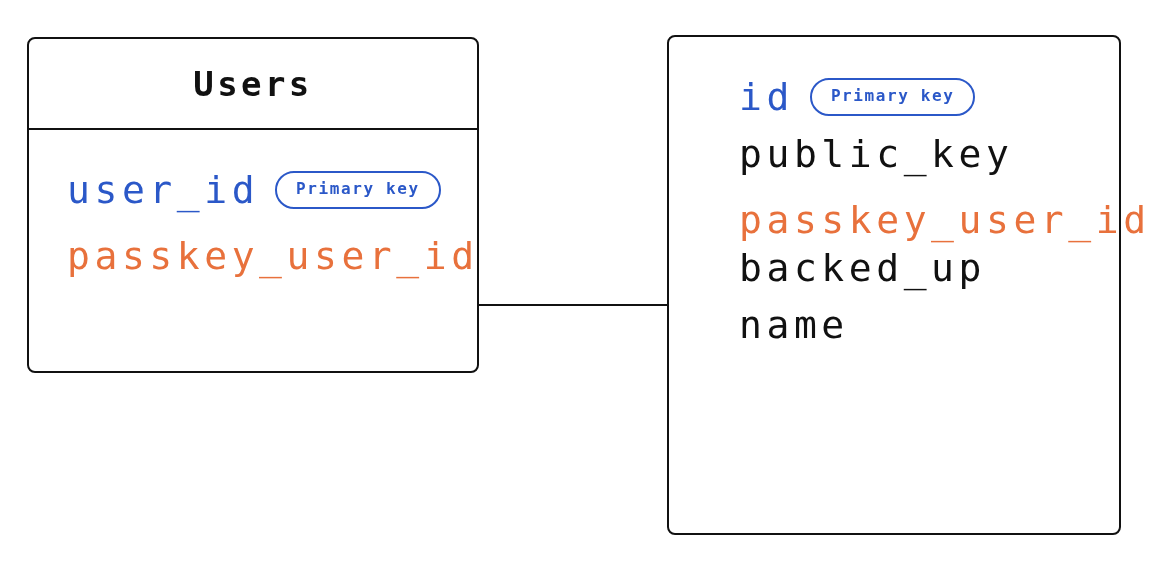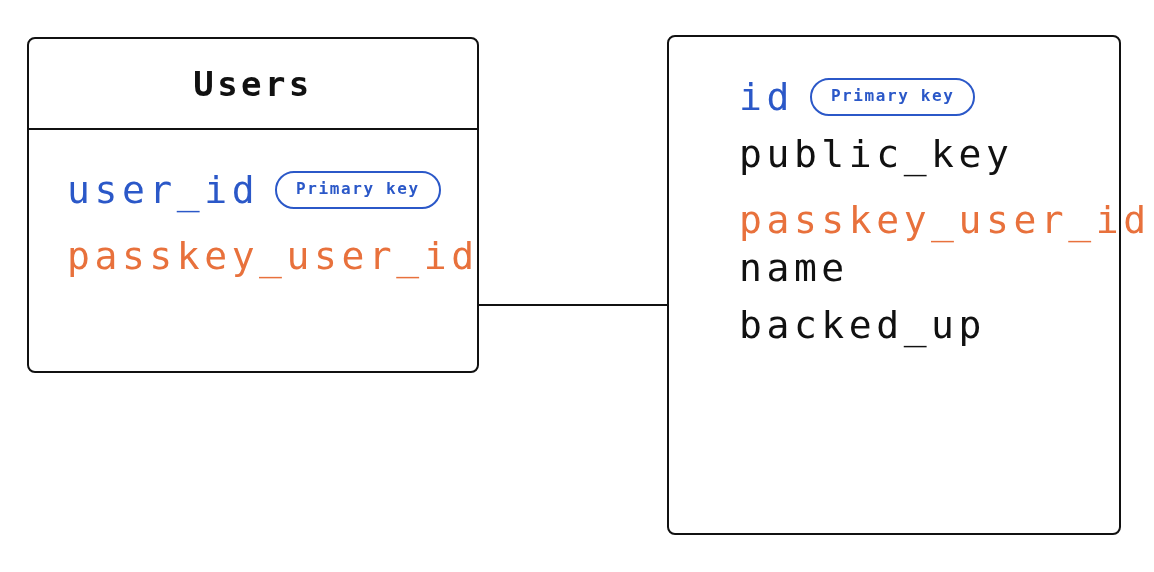--- a/index.html
+++ b/index.html
@@ -123,21 +123,21 @@
         <span class="field-name primary-key">id</span>
         <span class="pk-badge">Primary key</span>
       </div>
       <div class="field-row">
         <span class="field-name">public_key</span>
       </div>
       <div class="field-row">
         <span class="field-name foreign-key">passkey_user_id</span>
       </div>
       <div class="field-row">
-        <span class="field-name">name</span>
+        <span class="field-name">backed_up</span>
       </div>
       <div class="field-row">
-        <span class="field-name">backed_up</span>
+        <span class="field-name">name</span>
       </div>
     </div>
   </div>
 
 </div>
 
 </body></html>

